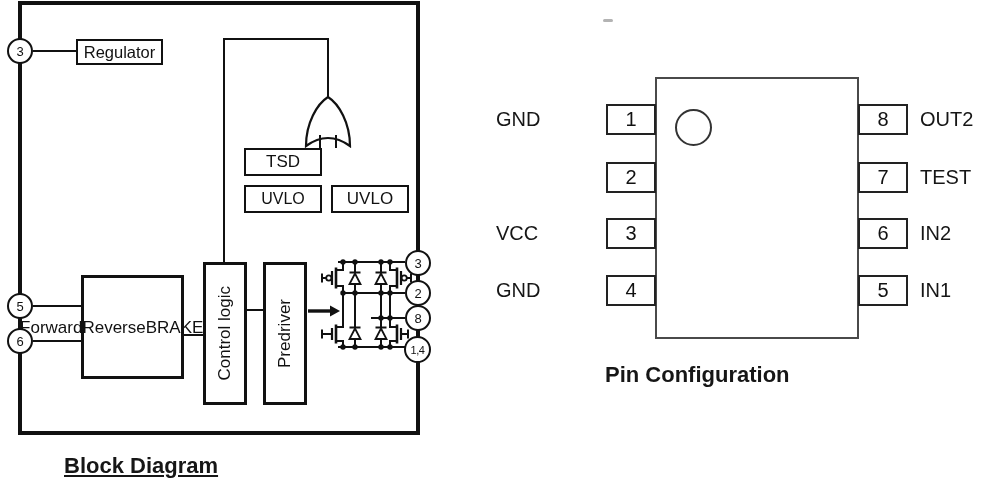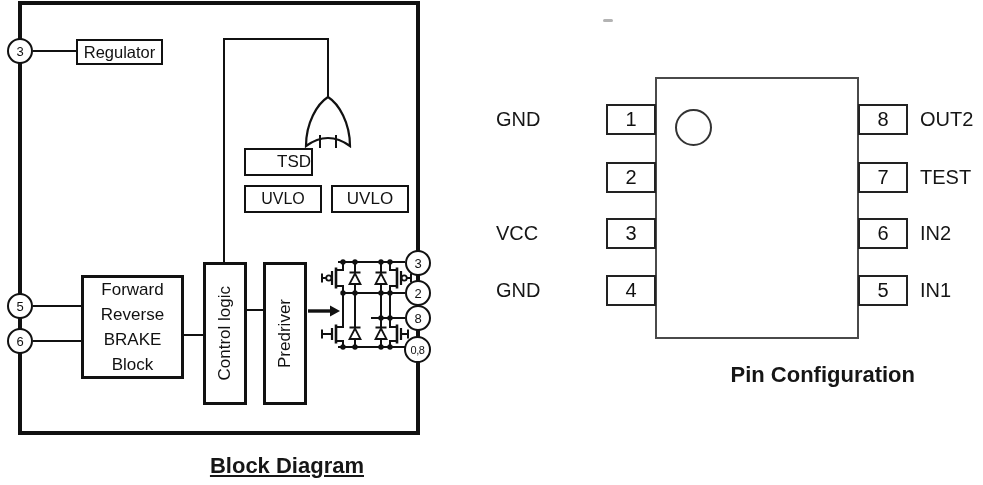--- a/index.html
+++ b/index.html
@@ -6,24 +6,24 @@
   * { margin:0; padding:0; box-sizing:border-box; }
   body { background:var(--bg); font-family:"Liberation Sans","DejaVu Sans",sans-serif; color:var(--ink); }
   .stage { position:relative; width:983px; height:485px; background:var(--bg); overflow:hidden; }
   .abs { position:absolute; }
   svg.lineart { position:absolute; left:0; top:0; width:983px; height:485px; pointer-events:none; }
   
   .outer-box { border:4px solid var(--ink); background:transparent; }
   .blk { border:2px solid var(--ink); background:var(--bg); display:flex; align-items:center; justify-content:center; font-size:16.5px; color:var(--ink); }
   .blk.thick { border-width:3px; }
   .vert { writing-mode:vertical-rl; transform:rotate(180deg); }
-  .mode-box { border:3px solid var(--ink); background:var(--bg); display:flex; flex-direction:column; align-items:center; justify-content:center; font-size:17px; line-height:25px; }
+  .mode-box { border:3px solid var(--ink); background:var(--bg); display:flex; flex-direction:row; align-items:center; justify-content:center; font-size:17px; line-height:25px; }
   .circ { border:2.4px solid var(--ink); background:var(--bg); border-radius:50%; display:flex; align-items:center; justify-content:center; font-size:13px; font-weight:400; z-index:3; }
   .circ.small-text { font-size:11px; letter-spacing:-0.5px; }
-  .caption { font-weight:bold; font-size:22px; text-align:right; color:#161616; }
+  .caption { font-weight:bold; font-size:22px; text-align:left; color:#161616; }
   
   .ic-body { border:2px solid var(--icb); background:var(--bg); }
   .pinbox { border:2px solid #222; background:var(--bg); display:flex; align-items:center; justify-content:center; font-size:20px; }
   .plabel { font-size:20px; height:26px; line-height:26px; color:#161616; }
   .plabel.r-align { text-align:left; }
   .ind-circle { border:2px solid #333; border-radius:50%; background:var(--bg); }
   .artifact { background:#b3b3b3; border-radius:2px; }
 </style>
 </head>
 <body>
@@ -130,21 +130,21 @@
       </g>
     </g>
   </svg>
 
   <div class="abs outer-box" style="left:18px; top:1px; width:402px; height:434px;"></div>
 
   <div class="abs blk" style="left:76px; top:39px; width:87px; height:26px; z-index:2;">
     <span>Regulator</span>
   </div>
 
-  <div class="abs blk" style="left:244px; top:148px; width:69px; height:28px; z-index:2; font-size:17px;justify-content:flex-end;">
+  <div class="abs blk" style="left:244px; top:148px; width:78px; height:28px; z-index:2; font-size:17px;">
     <span>TSD</span>
   </div>
   <div class="abs blk" style="left:244px; top:185px; width:78px; height:28px; z-index:2; font-size:16px;">
     <span>UVLO</span>
   </div>
   <div class="abs blk" style="left:331px; top:185px; width:78px; height:28px; z-index:2; font-size:17px;">
     <span>UVLO</span>
   </div>
 
   <div class="abs mode-box" style="left:81px; top:275px; width:103px; height:104px; z-index:2;">
@@ -173,21 +173,21 @@
   <div class="abs circ" style="left:405px; top:250px; width:26px; height:26px;">
     <span>3</span>
   </div>
   <div class="abs circ" style="left:405px; top:280px; width:26px; height:26px;">
     <span>2</span>
   </div>
   <div class="abs circ" style="left:405px; top:305px; width:26px; height:26px;">
     <span>8</span>
   </div>
   <div class="abs circ small-text" style="left:404px; top:336px; width:27px; height:27px;">
-    <span>0,8</span>
+    <span>1,4</span>
   </div>
 
   <div class="abs caption" style="left:64px; top:453px; width:300px;text-decoration:underline;">Block Diagram</div>
 
   <div class="abs artifact" style="left:603px; top:19px; width:10px; height:3px;"></div>
 
   <div class="abs ic-body" style="left:655px; top:77px; width:204px; height:262px;"></div>
   <div class="abs ind-circle" style="left:675px; top:109px; width:37px; height:37px;"></div>
 
   <div class="abs pinbox" style="left:606px; top:104px; width:50px; height:31px;">

